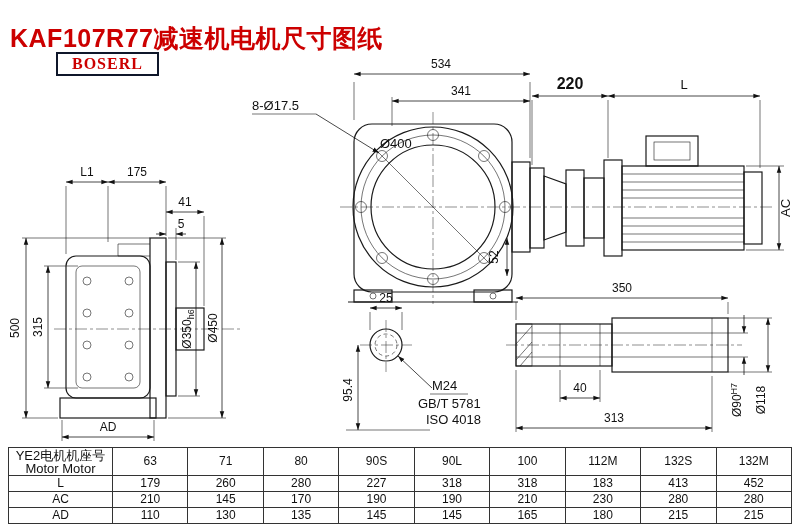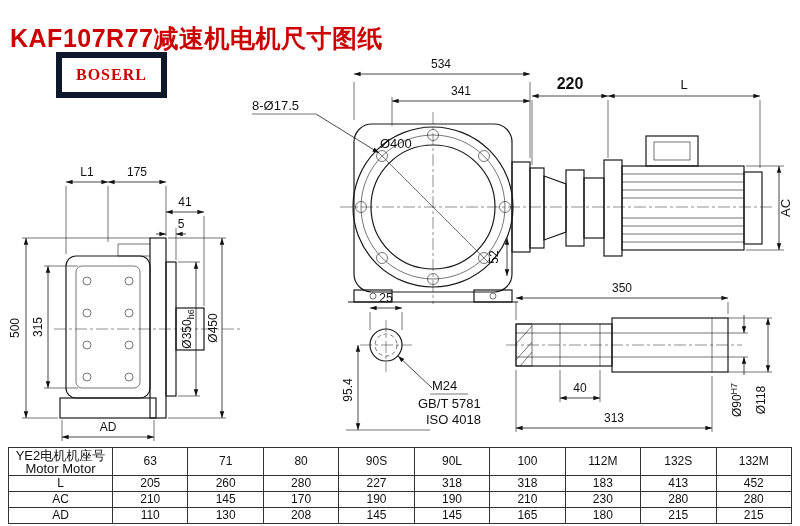--- a/index.html
+++ b/index.html
@@ -1,20 +1,20 @@
 <!DOCTYPE html>
 <html><head>
 <meta charset="utf-8">
 <style>
   *{margin:0;padding:0;box-sizing:border-box}
   html,body{background:#fff}
   body{width:800px;height:526px;font-family:"Liberation Sans","DejaVu Sans",sans-serif;color:#111}
   .page{position:relative;width:800px;height:526px;background:#fff;overflow:hidden}
   .title{position:absolute;left:10px;top:22px;font-size:25px;font-weight:700;color:#c00;letter-spacing:.5px;white-space:nowrap}
-  .logo{position:absolute;left:56px;top:52px;border:6px solid #0f172a;padding:8px 14px;font-family:"Liberation Serif","DejaVu Serif",serif;font-size:16px;font-weight:700;color:#c00;letter-spacing:1px;background:#fff}
+  .logo{position:absolute;left:56px;top:52px;border:2px solid #0f172a;padding:1px 14px;font-family:"Liberation Serif","DejaVu Serif",serif;font-size:16px;font-weight:700;color:#c00;letter-spacing:1px;background:#fff}
   svg.draw{position:absolute;left:0;top:0}
   svg .o{fill:none;stroke:#1a1a1a;stroke-width:1.2}
   svg .t{fill:none;stroke:#1a1a1a;stroke-width:.6}
   svg .cl{fill:none;stroke:#444;stroke-width:.6;stroke-dasharray:12 3 3 3}
   svg .dim{stroke:#1a1a1a;stroke-width:.8;marker-start:url(#ar);marker-end:url(#ar)}
   svg .ext{stroke:#1a1a1a;stroke-width:.6}
   svg .lead{stroke:#1a1a1a;stroke-width:.8;marker-end:url(#ar);fill:none}
   svg text{font-family:"Liberation Sans","DejaVu Sans",sans-serif;font-size:12px;fill:#111}
   svg text.big{font-size:16px;font-weight:700}
   svg text.md{font-size:13px}
@@ -268,21 +268,21 @@
       <th>80</th>
       <th>90S</th>
       <th>90L</th>
       <th>100</th>
       <th>112M</th>
       <th>132S</th>
       <th>132M</th>
     </tr>
     <tr>
       <td>L</td>
-      <td>205</td>
+      <td>179</td>
       <td>260</td>
       <td>280</td>
       <td>227</td>
       <td>318</td>
       <td>318</td>
       <td>183</td>
       <td>413</td>
       <td>452</td>
     </tr>
     <tr>
@@ -294,21 +294,21 @@
       <td>190</td>
       <td>210</td>
       <td>230</td>
       <td>280</td>
       <td>280</td>
     </tr>
     <tr>
       <td>AD</td>
       <td>110</td>
       <td>130</td>
-      <td>208</td>
+      <td>135</td>
       <td>145</td>
       <td>145</td>
       <td>165</td>
       <td>180</td>
       <td>215</td>
       <td>215</td>
     </tr>
   </tbody>
     </table>
 </div>

